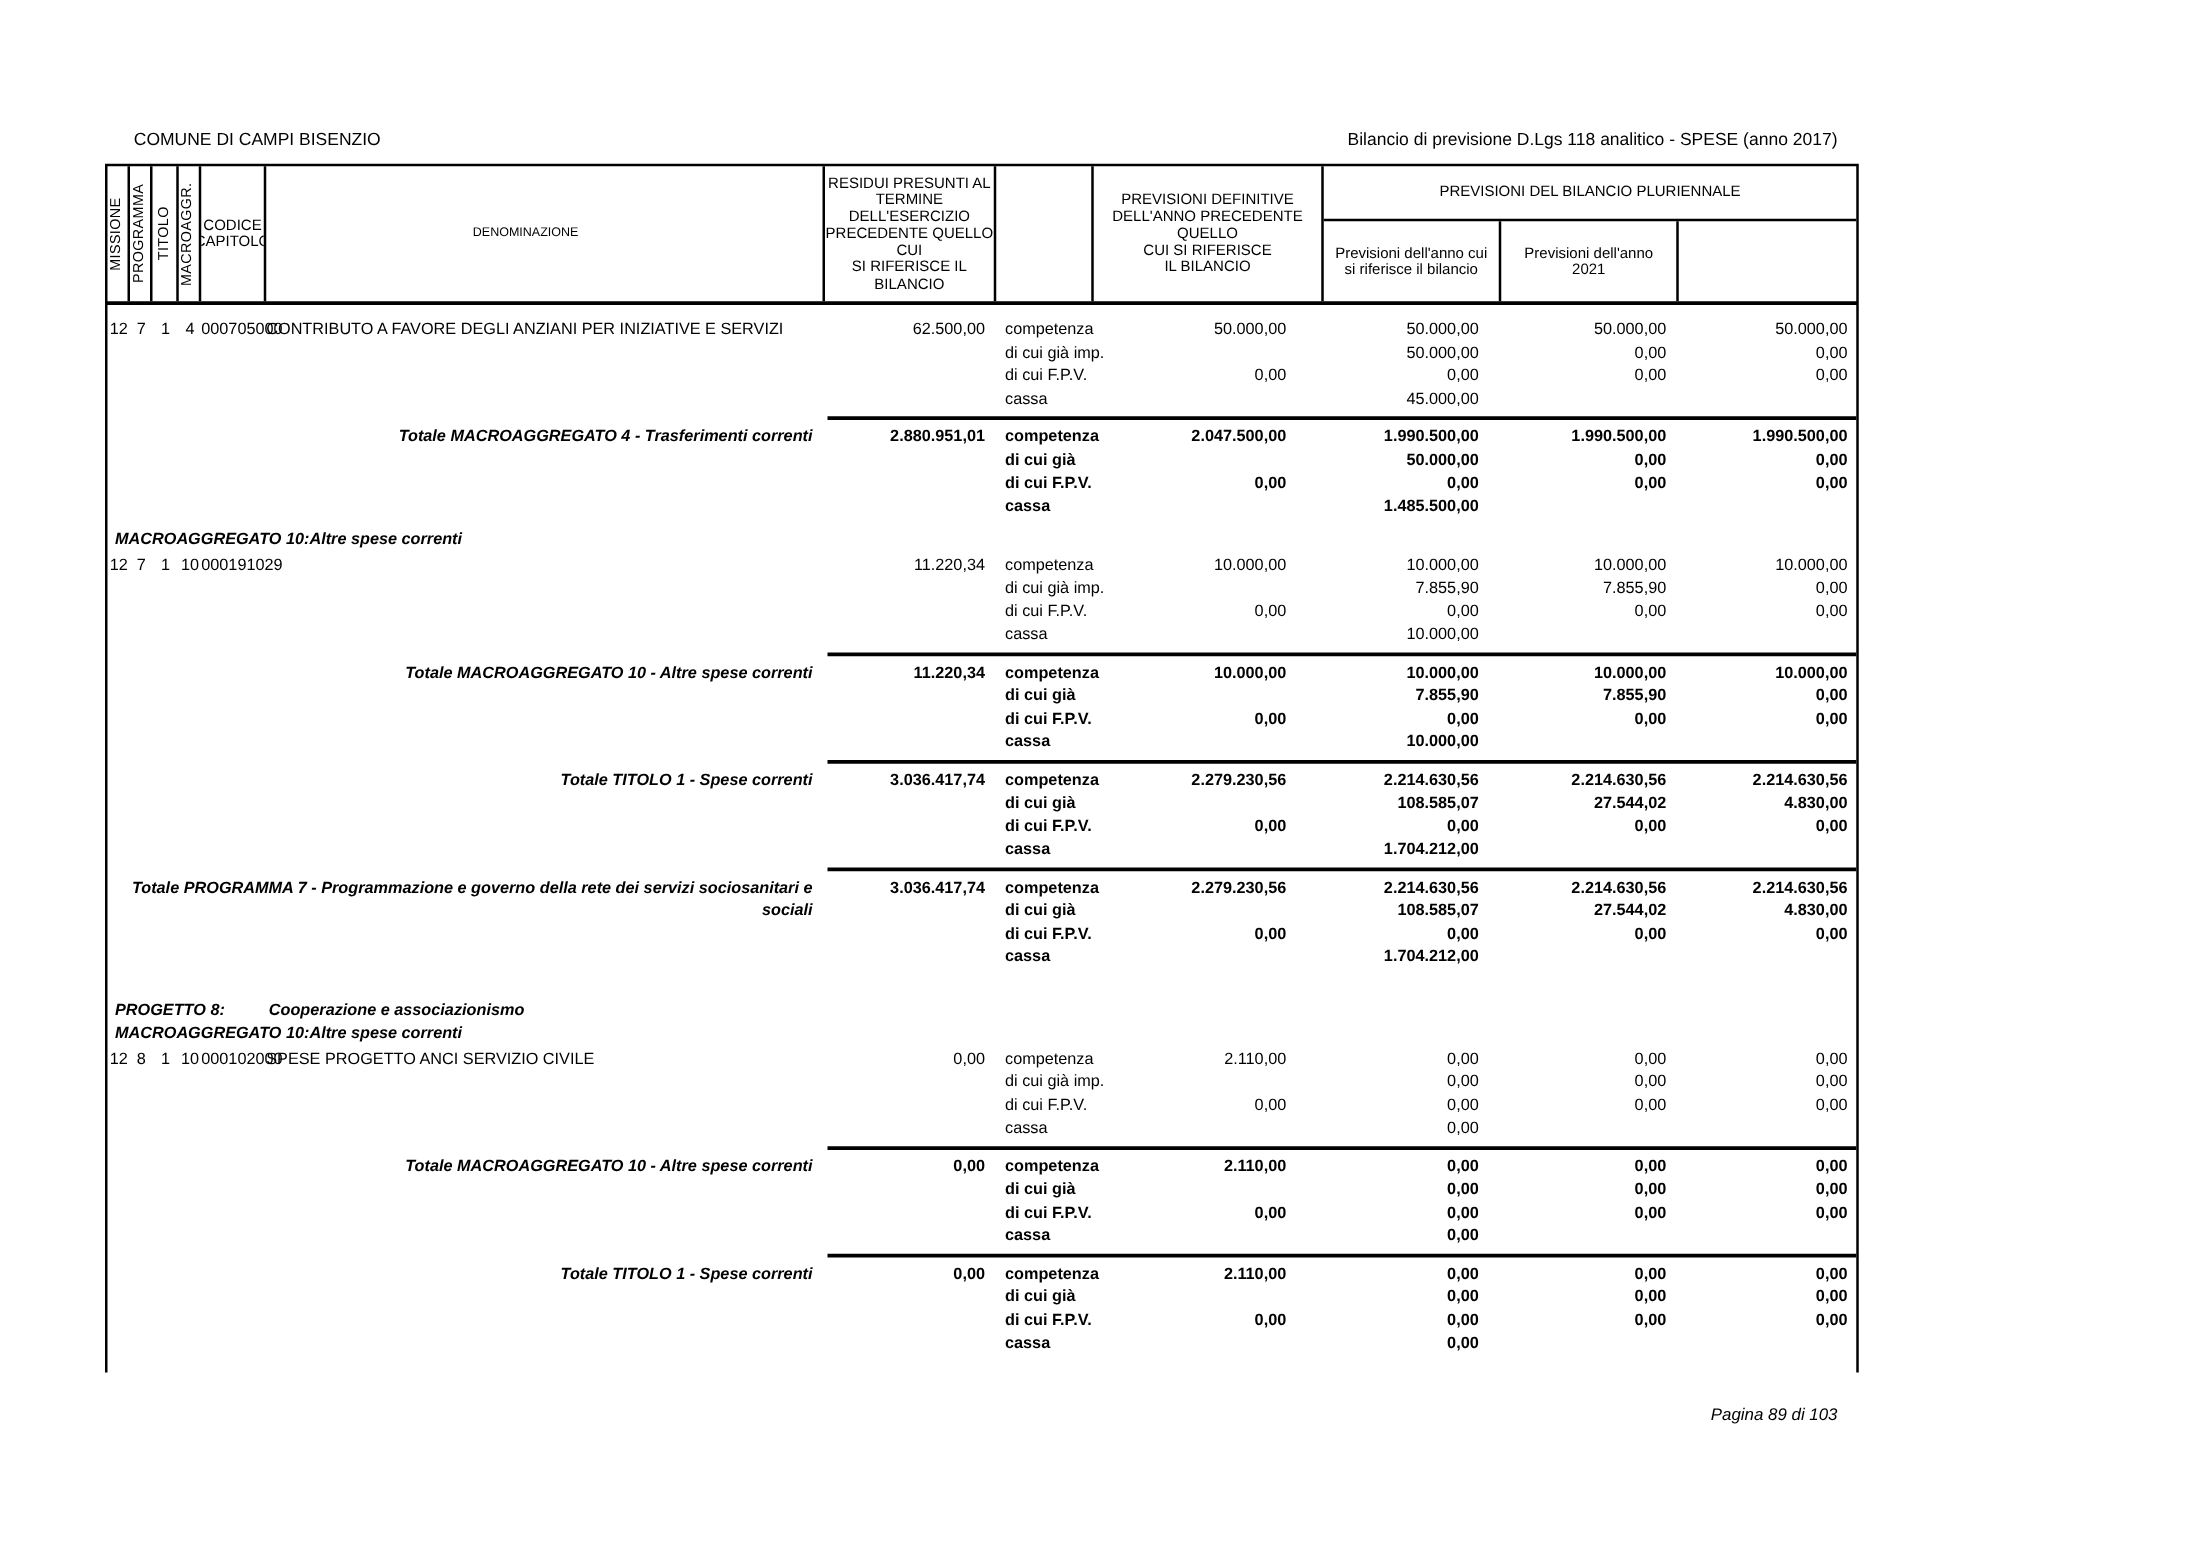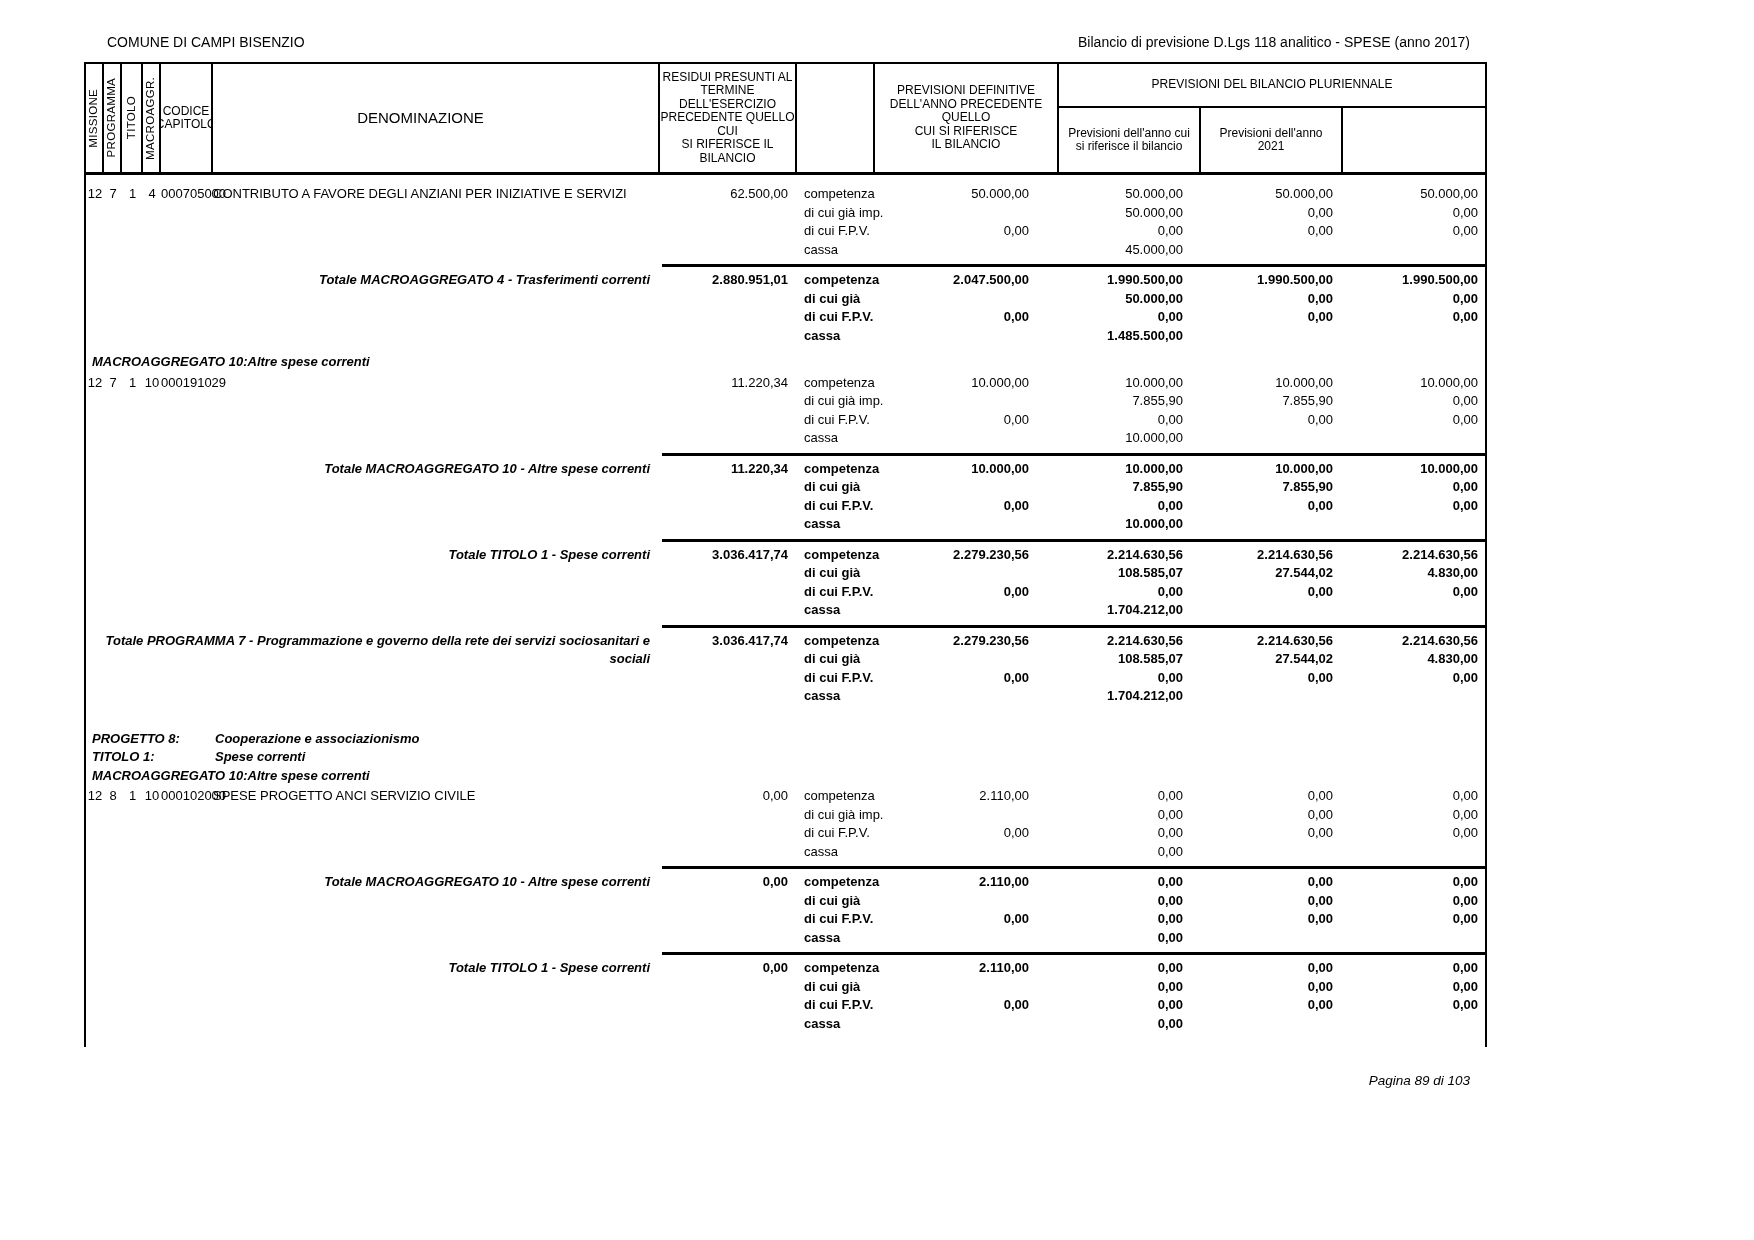--- a/index.html
+++ b/index.html
@@ -1,42 +1,42 @@
 <!DOCTYPE html>
 <html><head>
 <meta charset="utf-8">
 <style>
   html,body{margin:0;padding:0;background:#ffffff;}
   .page{
     width:1754px;height:1240px;background:#ffffff;color:#000;
     font-family:"Liberation Sans", sans-serif;
     position:relative;overflow:hidden;
   }
-  .content{width:1403px;margin-left:84px;padding-top:34px;}
+  .content{width:1403px;margin-left:84px;padding-top:103px;}
   .topbar{display:flex;justify-content:space-between;align-items:baseline;
     font-size:14px;line-height:16px;margin-bottom:12px;}
   .topbar .left{padding-left:23px;}
   .topbar .right{padding-right:17px;}
 
   
   .thead{
     display:grid;
     grid-template-columns:18px 18px 21px 18px 52px 447px 137px 78px 184px 142px 142px 142px;
     grid-template-rows:44px 64px;
     border:2px solid #000;border-bottom:3px solid #000;
     width:1403px;box-sizing:border-box;background:#fff;
   }
   .hcell{
     border-right:2px solid #000;
     display:flex;align-items:center;justify-content:center;
     text-align:center;font-size:12px;line-height:13.5px;
     overflow:hidden;
   }
   .hcell.pre{white-space:pre-line;}
-  .hcell.den{font-size:15px;}
+  .hcell.den{font-size:10px;}
   .hcell.last{border-right:none;}
   .plur{grid-column:10/13;grid-row:1/2;border-bottom:2px solid #000;border-right:none;}
   .vcell span{writing-mode:vertical-rl;transform:rotate(180deg);
     font-size:11.5px;letter-spacing:.3px;white-space:nowrap;}
 
   
   #tbody{
     width:1403px;box-sizing:border-box;
     border-left:2px solid #000;border-right:2px solid #000;
     padding:8px 0 14px 0;background:#fff;
@@ -258,24 +258,20 @@
           <div class="c num v-a3" style="grid-area: 3 / 12;">0,00</div>
           <div class="c lab" style="grid-area: 4 / 8;">cassa</div>
           <div class="c num v-a1" style="grid-area: 4 / 10;">1.704.212,00</div>
         </div>
         <div class="group-block multi">
           <div class="group-line">
             <div class="group-name">PROGETTO 8:</div>
             <div class="group-desc">Cooperazione e associazionismo</div>
           </div>
           <div class="group-line">
-            <div class="group-name">TITOLO 1:</div>
-            <div class="group-desc">Spese correnti</div>
-          </div>
-          <div class="group-line">
             <div class="group-name">MACROAGGREGATO 10:</div>
             <div class="group-desc">Altre spese correnti</div>
           </div>
         </div>
         <div class="block entry">
           <div class="c cnum" style="grid-area: 1 / 1;">12</div>
           <div class="c cnum" style="grid-area: 1 / 2;">8</div>
           <div class="c cnum" style="grid-area: 1 / 3;">1</div>
           <div class="c cnum" style="grid-area: 1 / 4;">10</div>
           <div class="c code" style="grid-area: 1 / 5;">000102000</div>

